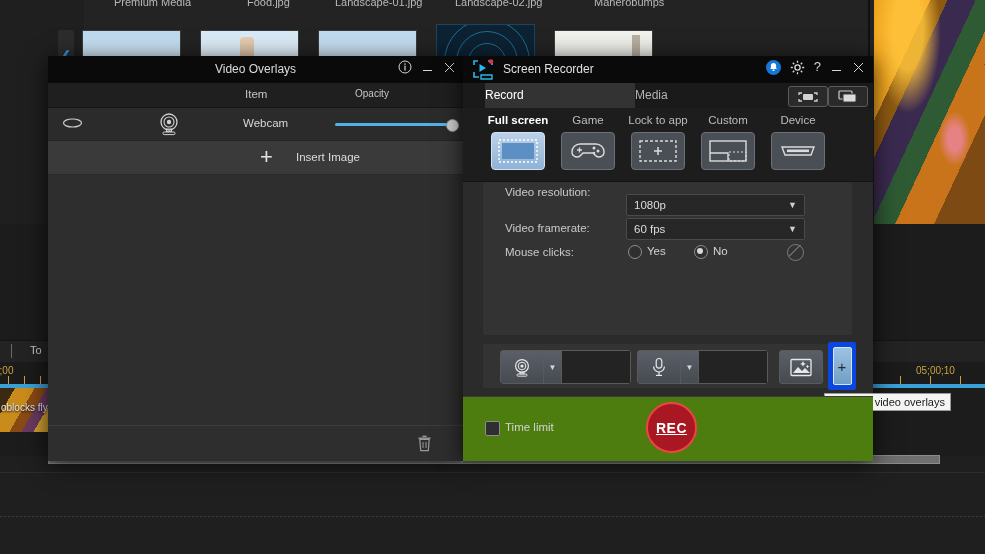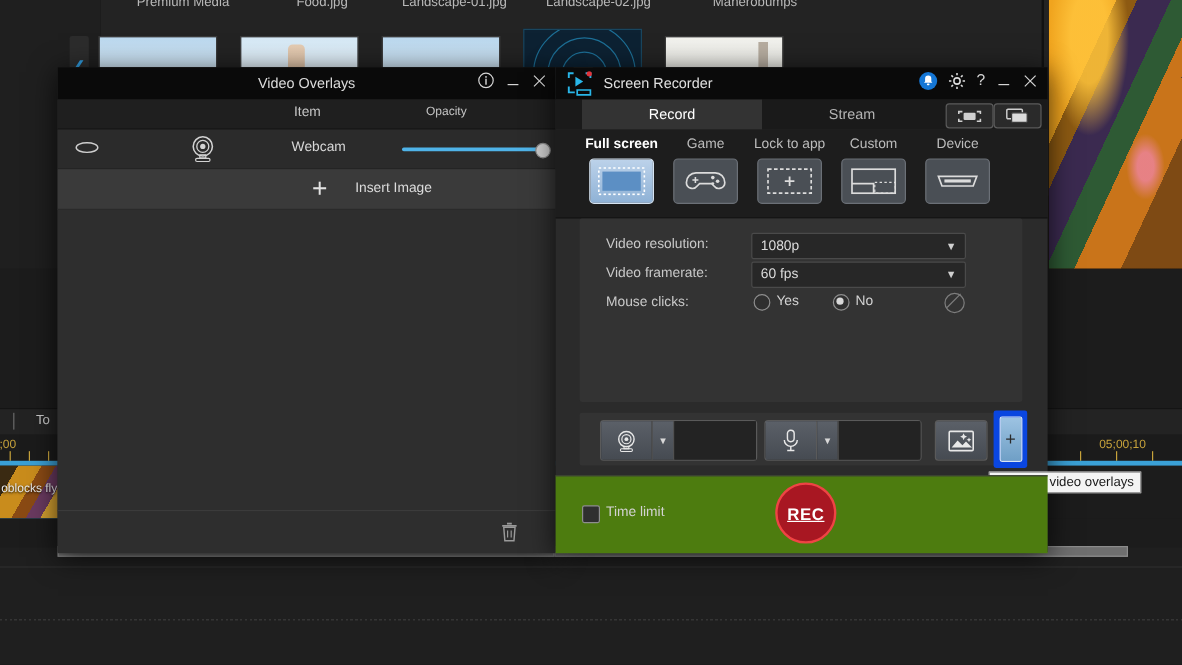--- a/index.html
+++ b/index.html
@@ -89,21 +89,21 @@
 
   
   #recorder{position:absolute;left:463px;top:56px;width:410px;height:404px;background:#2b2b2b;
     box-shadow:0 4px 22px rgba(0,0,0,.75);}
   #recorder .titlebar{height:27px;background:#0a0a0a;position:relative;}
   #recorder .applogo{position:absolute;left:9px;top:3px;width:22px;height:21px;}
   #recorder .title{position:absolute;left:40px;top:6px;color:#e0e0e0;font-size:12px;}
   #recorder .titlebar .btns{position:absolute;right:8px;top:3px;display:flex;align-items:center;gap:9px;}
   .badge-a{width:15px;height:15px;border-radius:50%;background:#1577d6;display:flex;align-items:center;justify-content:center;}
   .tabbar{height:25px;background:#1a1a1a;position:relative;}
-  .tab{position:absolute;top:0;height:25px;line-height:25px;text-align:center;font-size:12px;color:#b4b4b4;}
+  .tab{position:absolute;top:0;height:25px;line-height:25px;font-size:12px;color:#b4b4b4;}
   .tab.active{background:#333;color:#fff;}
   .tabbar .minibtn{position:absolute;top:3px;width:38px;height:19px;border:1px solid #5b5b5b;border-radius:3px;
      background:#2a2a2a;display:flex;align-items:center;justify-content:center;}
   .mode-strip{height:73px;background:#1d1d1d;position:relative;border-bottom:1px solid #141414;}
   .mode{position:absolute;top:0;width:74px;text-align:center;}
   .mode .mlbl{font-size:11.5px;color:#bcbcbc;margin-top:6px;display:block;}
   .mode.sel .mlbl{color:#ffffff;font-weight:bold;}
   .mode .mbox{width:52px;height:36px;margin:6px auto 0;border-radius:4px;background:#4a4f55;border:1px solid #6b7077;
     display:flex;align-items:center;justify-content:center;}
   .mode.sel .mbox{background:linear-gradient(180deg,#bcd2ea,#8fb2d6);border-color:#d6e4f2;}
@@ -311,21 +311,21 @@
       <span class="wbtn">
         <svg width="13" height="13" viewBox="0 0 13 13">
             <path d="M2 2 L11 11 M11 2 L2 11" stroke="#d6d6d6" stroke-width="1"></path>
           </svg>
       </span>
     </div>
   </div>
 
   <div class="tabbar">
     <div class="tab active" style="left:22px;width:150px">Record</div>
-    <div class="tab" style="left:172px;width:150px">Stream</div>
+    <div class="tab" style="left:172px;width:150px">Media</div>
     <div class="minibtn" style="left:325px">
       <span>
         <svg width="22" height="12" viewBox="0 0 22 12">
             <g stroke="#cfcfcf" stroke-width="1.3" fill="none">
               <path d="M2 4 V2 H5"></path>
               <path d="M17 2 H20 V4"></path>
               <path d="M2 8 V10 H5"></path>
               <path d="M17 10 H20 V8"></path>
               <rect x="6" y="3" width="10" height="6" rx="1" fill="#cfcfcf" stroke="none"></rect>
             </g>
@@ -390,21 +390,21 @@
             <path d="M4 5 h32 l-3 8 h-26 z" fill="none" stroke="#dcdcdc" stroke-width="1.4"></path>
             <rect x="9" y="7.5" width="22" height="2.6" fill="#dcdcdc"></rect>
           </svg>
       </span>
     </div>
   </div>
   <div class="arrow-up"></div>
 </div>
 
 <div class="settings">
-  <span class="srow" style="top:16px">Video resolution:</span>
+  <span class="srow" style="top:4px">Video resolution:</span>
   <div class="sel-box" style="left:143px;top:12px;width:177px">
     <span class="v">1080p</span>
     <span class="car">▼</span>
   </div>
 
   <span class="srow" style="top:40px">Video framerate:</span>
   <div class="sel-box" style="left:143px;top:36px;width:177px">
     <span class="v">60 fps</span>
     <span class="car">▼</span>
   </div>

